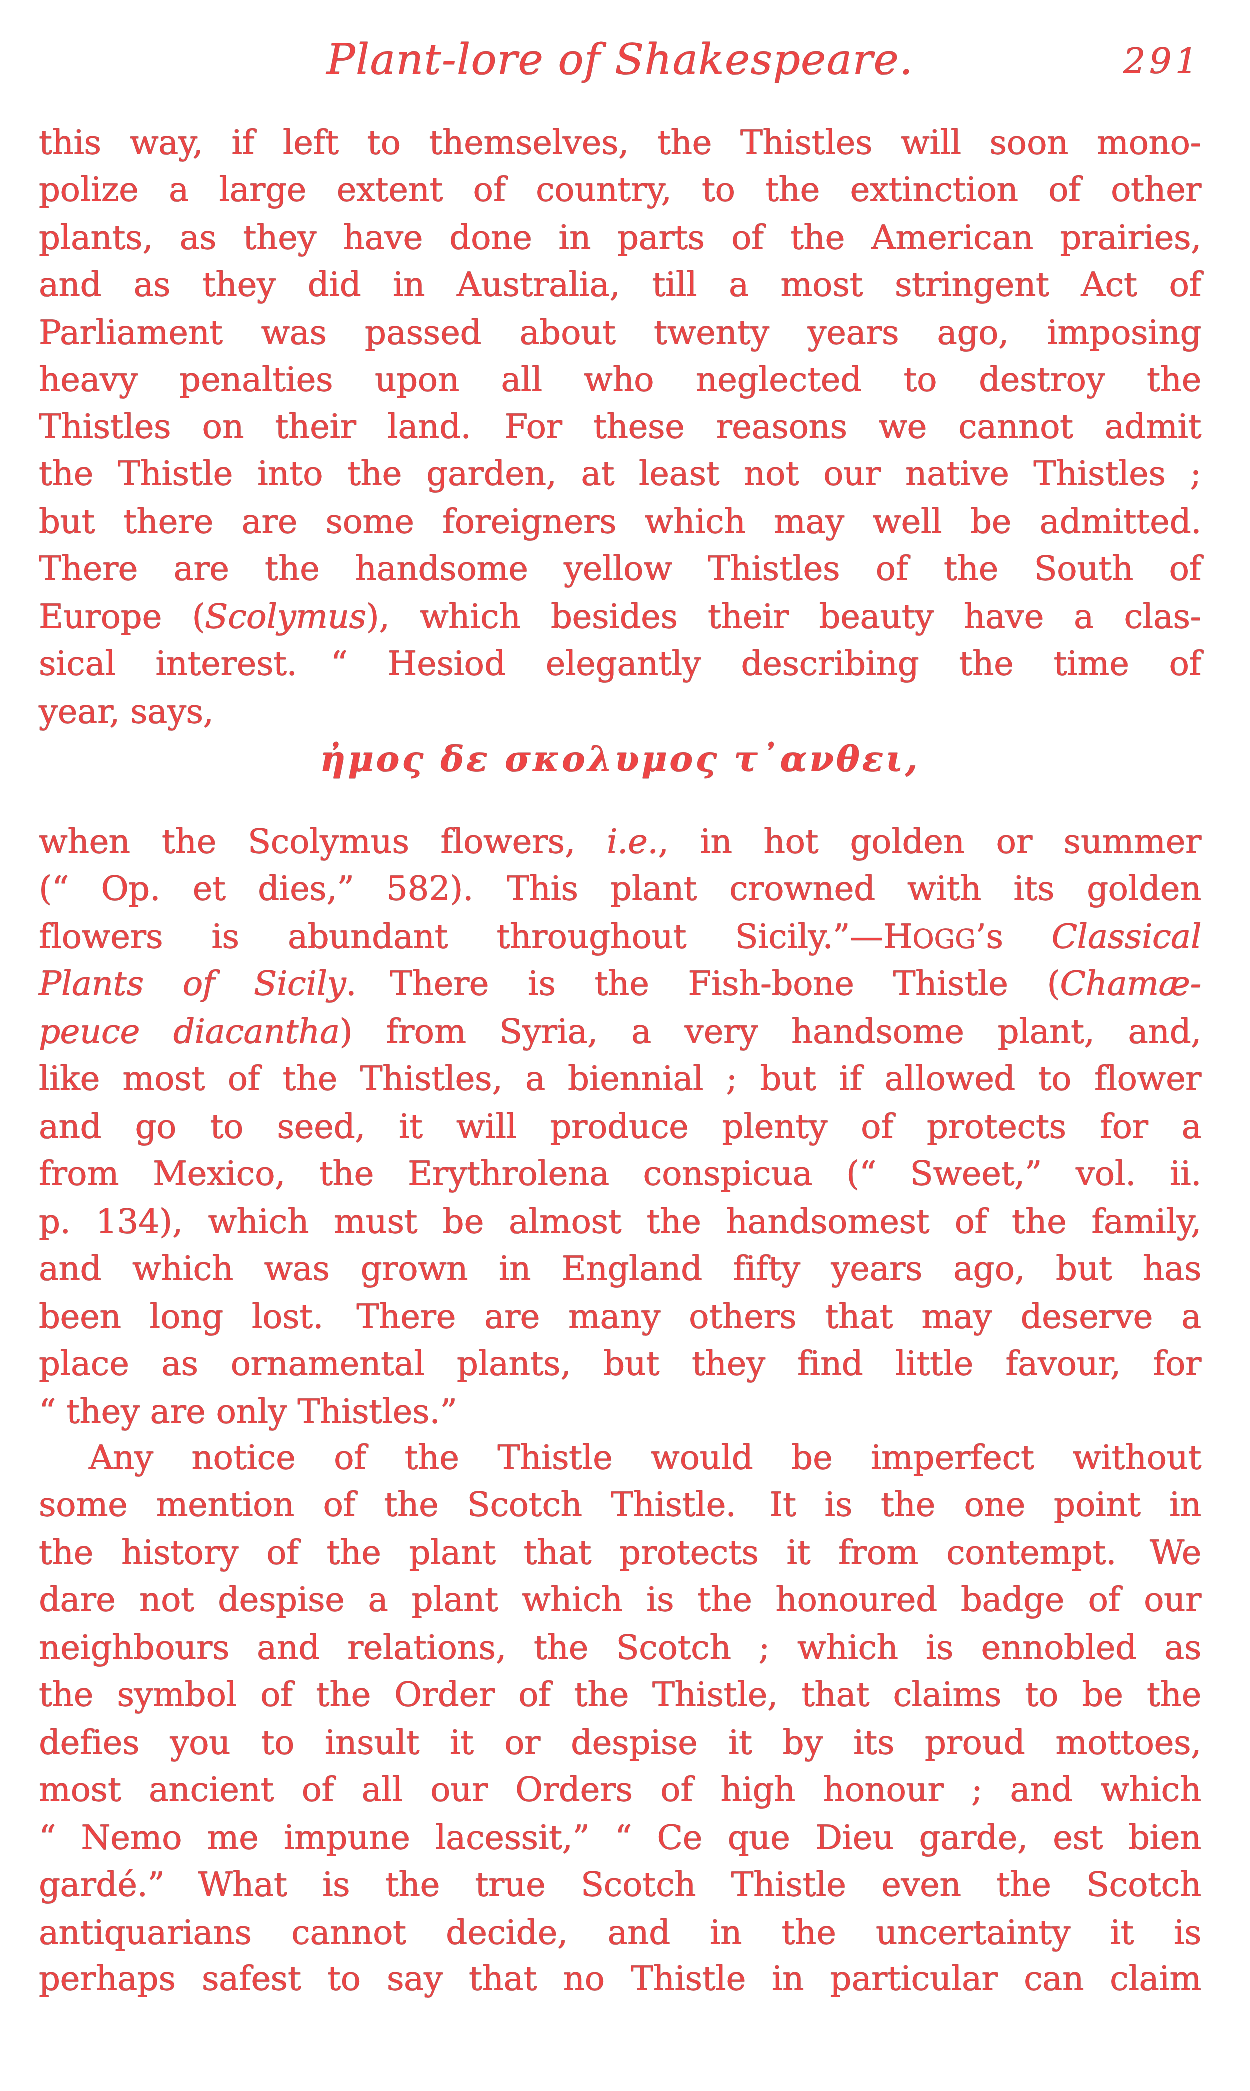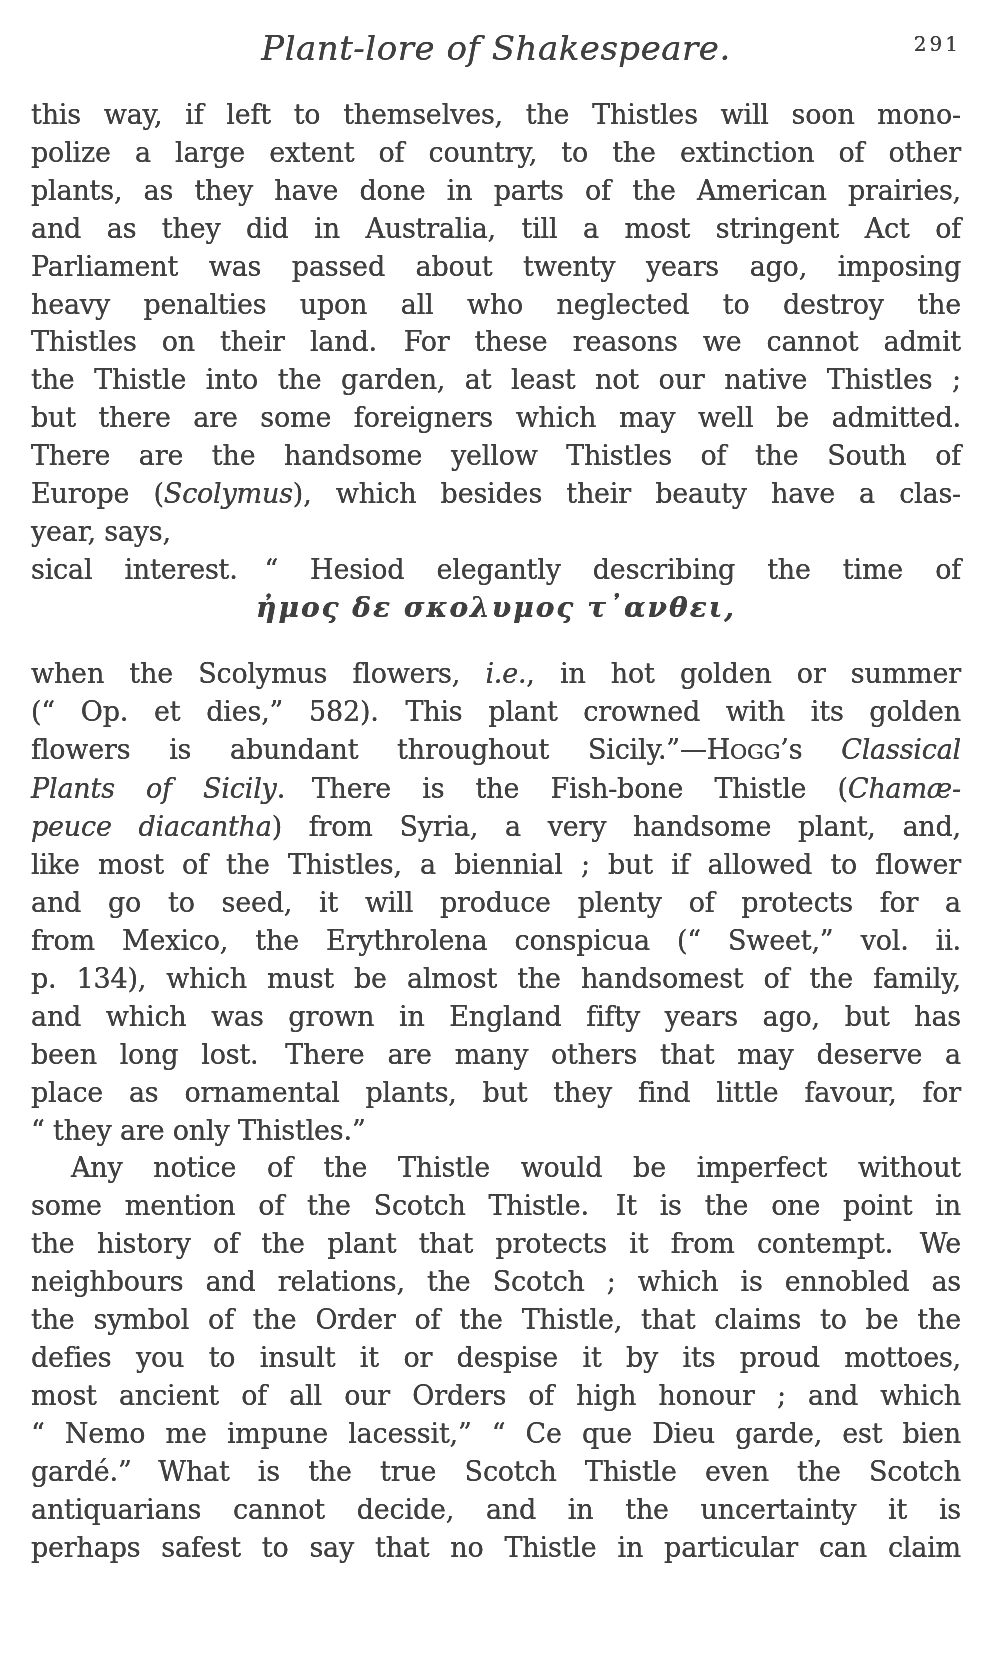--- a/index.html
+++ b/index.html
@@ -5,21 +5,21 @@
   html, body {
     margin: 0;
     padding: 0;
     background: #ffffff;
   }
   .page {
     position: relative;
     width: 1000px;
     height: 1673px;
     background: #ffffff;
-    color: #404040;
+    color: #ef4444;
     font-family: "DejaVu Serif", serif;
     overflow: hidden;
     text-shadow: 0 0 0.5px rgba(0,0,0,0.85);
   }
   .running-head {
     position: absolute;
     top: 28px;
     left: 31px;
     width: 930px;
     height: 44px;
@@ -28,22 +28,23 @@
     text-align: center;
     font-style: italic;
     font-size: 34px;
     line-height: 40px;
     letter-spacing: 0.5px;
   }
   .page-number {
     position: absolute;
     right: 0;
     top: 4px;
-    font-size: 20px;
+    font-size: 28px;
     letter-spacing: 3px;
+    font-style: italic;
   }
   .text-block {
     position: absolute;
     top: 96px;
     left: 31px;
     width: 930px;
     font-size: 27px;
     line-height: 37.9px;
     letter-spacing: -0.2px;
   }
@@ -83,39 +84,40 @@
       <div class="line j"><span>polize a large extent of country, to the extinction of other</span></div>
       <div class="line j"><span>plants, as they have done in parts of the American prairies,</span></div>
       <div class="line j"><span>and as they did in Australia, till a most stringent Act of</span></div>
       <div class="line j"><span>Parliament was passed about twenty years ago, imposing</span></div>
       <div class="line j"><span>heavy penalties upon all who neglected to destroy the</span></div>
       <div class="line j"><span>Thistles on their land. For these reasons we cannot admit</span></div>
       <div class="line j"><span>the Thistle into the garden, at least not our native Thistles ;</span></div>
       <div class="line j"><span>but there are some foreigners which may well be admitted.</span></div>
       <div class="line j"><span>There are the handsome yellow Thistles of the South of</span></div>
       <div class="line j"><span>Europe (</span><span class="it">Scolymus</span><span>), which besides their beauty have a clas-</span></div>
+      <div class="line j"><span>sical interest. “ Hesiod elegantly describing the time of</span></div>
       <div class="line last"><span>year, says,</span></div>
-      <div class="line j"><span>sical interest. “ Hesiod elegantly describing the time of</span></div>
       <div class="line greek"><span>ἠμος δε σκολυμος τ᾽ανθει,</span></div>
       <div class="line j"><span>when the Scolymus flowers, </span><span class="it">i.e.</span><span>, in hot golden or summer</span></div>
       <div class="line j"><span>(“ Op. et dies,” 582). This plant crowned with its golden</span></div>
       <div class="line j"><span>flowers is abundant throughout Sicily.”—H</span><span class="sc">OGG</span><span>’s </span><span class="it">Classical</span></div>
       <div class="line j"><span class="it">Plants of Sicily</span><span>. There is the Fish-bone Thistle (</span><span class="it">Chamæ-</span></div>
       <div class="line j"><span class="it">peuce diacantha</span><span>) from Syria, a very handsome plant, and,</span></div>
       <div class="line j"><span>like most of the Thistles, a biennial ; but if allowed to flower</span></div>
       <div class="line j"><span>and go to seed, it will produce plenty of protects for a</span></div>
       <div class="line j"><span>from Mexico, the Erythrolena conspicua (“ Sweet,” vol. ii.</span></div>
       <div class="line j"><span>p. 134), which must be almost the handsomest of the family,</span></div>
       <div class="line j"><span>and which was grown in England fifty years ago, but has</span></div>
       <div class="line j"><span>been long lost. There are many others that may deserve a</span></div>
       <div class="line j"><span>place as ornamental plants, but they find little favour, for</span></div>
       <div class="line last"><span>“ they are only Thistles.”</span></div>
       <div class="line j indent"><span>Any notice of the Thistle would be imperfect without</span></div>
       <div class="line j"><span>some mention of the Scotch Thistle. It is the one point in</span></div>
       <div class="line j"><span>the history of the plant that protects it from contempt. We</span></div>
+      <div class="line j"><span>dare not despise a plant which is the honoured badge of our</span></div>
       <div class="line j"><span>neighbours and relations, the Scotch ; which is ennobled as</span></div>
       <div class="line j"><span>the symbol of the Order of the Thistle, that claims to be the</span></div>
       <div class="line j"><span>defies you to insult it or despise it by its proud mottoes,</span></div>
       <div class="line j"><span>most ancient of all our Orders of high honour ; and which</span></div>
       <div class="line j"><span>“ Nemo me impune lacessit,” “ Ce que Dieu garde, est bien</span></div>
       <div class="line j"><span>gardé.” What is the true Scotch Thistle even the Scotch</span></div>
       <div class="line j"><span>antiquarians cannot decide, and in the uncertainty it is</span></div>
       <div class="line j"><span>perhaps safest to say that no Thistle in particular can claim</span></div>
     </main>
 </div>

